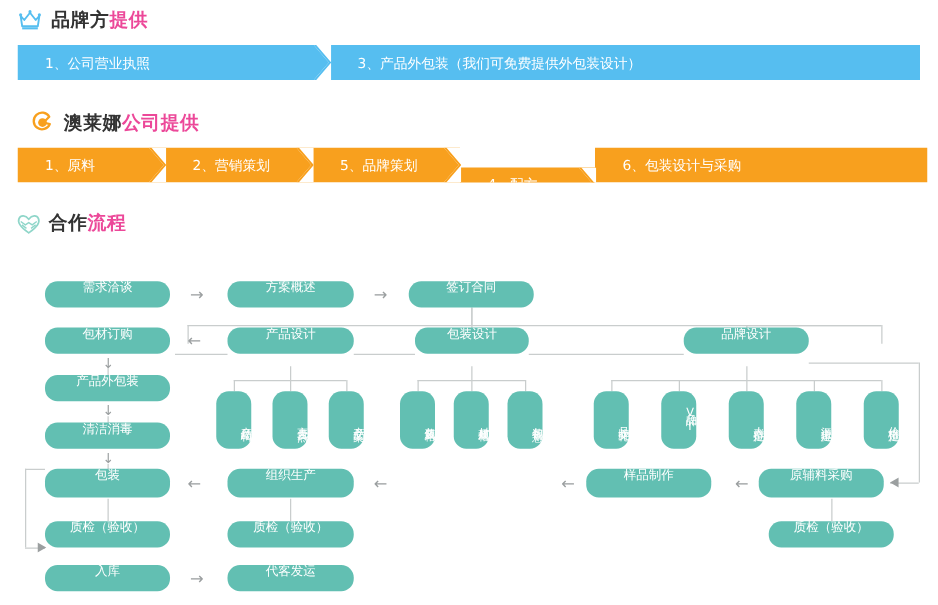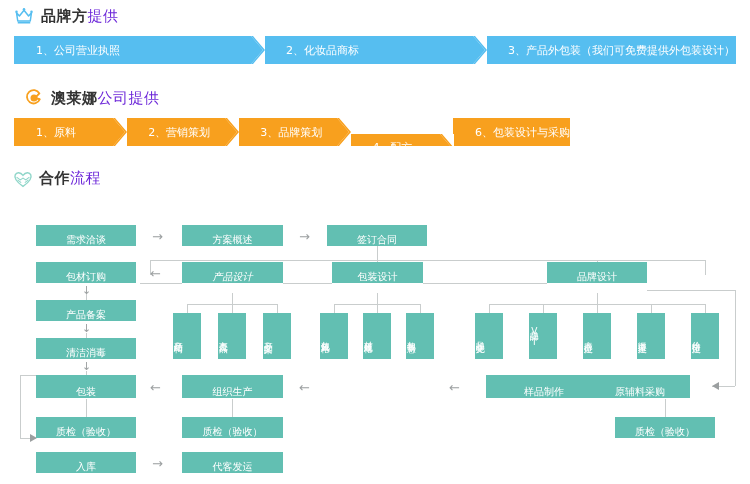--- a/index.html
+++ b/index.html
@@ -9,43 +9,43 @@
     font-family:"DejaVu Sans","Liberation Sans",sans-serif;
     overflow:hidden;
     position:relative;
     color:#333;
   }
   .page{position:relative;width:750px;height:484px;}
 
   
   .sec-head{position:absolute;display:flex;align-items:center;gap:7px;}
   .sec-head .ttl{font-size:15px;font-weight:bold;letter-spacing:.5px;line-height:1;}
-  .sec-head .ttl .sub{font-weight:normal;color:#6d28d9;}
+  .sec-head .ttl .sub{font-weight:bold;color:#ec4899;}
   .ico{width:20px;height:20px;display:block;flex:0 0 20px;}
 
   
   .ribbon{position:absolute;height:28px;display:flex;align-items:center;overflow:hidden;}
   .chev{position:relative;display:flex;align-items:center;box-sizing:border-box;height:28px;}
   .chev span{
     position:relative;z-index:2;color:#fff;font-size:11px;white-space:nowrap;
     padding-left:22px;
   }
   .chev .notch{
     position:absolute;right:-1px;top:0;width:14px;height:28px;z-index:3;
   }
   .blue .chev{background:#56bef0;}
   .orange .chev{background:#f8a01e;}
 
   
   .flow{position:absolute;left:0;top:205px;width:750px;height:279px;}
   .node{
     position:absolute;background:#62bfb2;color:#ffffff;
-    display:flex;align-items:flex-end;justify-content:center;
+    display:flex;align-items:flex-start;justify-content:center;
     font-size:10px;line-height:1.25;text-align:center;
-    box-sizing:border-box;z-index:3;
+    box-sizing:border-box;z-index:3;border-radius:10px;
   }
   .node.vert{
     writing-mode:vertical-rl;text-orientation:upright;
     letter-spacing:1px;line-height:1.15;font-size:9px;
   }
   .ln{position:absolute;background:#c9cdcd;z-index:1;}
   .ln.h{height:1px;}
   .ln.v{width:1px;}
   .arw{position:absolute;z-index:2;color:#9b9fa0;font-size:13px;line-height:1;}
 </style>
@@ -68,59 +68,52 @@
   </div>
 
   <div class="ribbon blue" style="left:14px;top:36px;width:722px;">
     <div class="chev" style="width:250px;">
       <span>1、公司营业执照</span>
       <svg class="notch" viewBox="0 0 14 28" preserveAspectRatio="none">
         <polygon points="0,0 14,0 14,28 0,28 12,14" fill="#ffffff"></polygon>
         <polygon points="2,0 14,14 2,28 0,28 12,14 0,0" fill="#56bef0"></polygon>
       </svg>
     </div>
-    <div class="chev" style="width:222px;">
-      <span>2、化妆品商标</span>
-      <svg class="notch" viewBox="0 0 14 28" preserveAspectRatio="none">
-        <polygon points="0,0 14,0 14,28 0,28 12,14" fill="#ffffff"></polygon>
-        <polygon points="2,0 14,14 2,28 0,28 12,14 0,0" fill="#56bef0"></polygon>
-      </svg>
-    </div>
     <div class="chev" style="flex:1;">
       <span>3、产品外包装（我们可免费提供外包装设计）</span>
     </div>
   </div>
 
   <div class="sec-head" style="left:24px;top:88px;">
     <span class="ico">
       <svg viewBox="0 0 24 24" width="20" height="20">
         <path d="M18.5 6.5 A8 8 0 1 0 19 13.5 L13 12 Z" fill="none" stroke="#f8a01e" stroke-width="2.2" stroke-linejoin="round"></path>
         <circle cx="12" cy="12" r="4.2" fill="#f8a01e"></circle>
       </svg>
     </span>
     <span class="ttl"><b>澳莱娜</b><i class="sub" style="font-style:normal">公司提供</i></span>
   </div>
 
-  <div class="ribbon orange" style="left:14px;top:118px;width:556px;">
+  <div class="ribbon orange" style="left:14px;top:118px;width:728px;">
     <div class="chev" style="width:118px;">
       <span>1、原料</span>
       <svg class="notch" viewBox="0 0 14 28" preserveAspectRatio="none">
         <polygon points="0,0 14,0 14,28 0,28 12,14" fill="#ffffff"></polygon>
         <polygon points="2,0 14,14 2,28 0,28 12,14 0,0" fill="#f8a01e"></polygon>
       </svg>
     </div>
     <div class="chev" style="width:118px;">
       <span>2、营销策划</span>
       <svg class="notch" viewBox="0 0 14 28" preserveAspectRatio="none">
         <polygon points="0,0 14,0 14,28 0,28 12,14" fill="#ffffff"></polygon>
         <polygon points="2,0 14,14 2,28 0,28 12,14 0,0" fill="#f8a01e"></polygon>
       </svg>
     </div>
     <div class="chev" style="width:118px;">
-      <span>3、品牌策划</span>
+      <span>5、品牌策划</span>
       <svg class="notch" viewBox="0 0 14 28" preserveAspectRatio="none">
         <polygon points="0,0 14,0 14,28 0,28 12,14" fill="#ffffff"></polygon>
         <polygon points="2,0 14,14 2,28 0,28 12,14 0,0" fill="#f8a01e"></polygon>
       </svg>
     </div>
     <div class="chev" style="width:108px;margin-top:31px;">
       <span>4、配方</span>
       <svg class="notch" viewBox="0 0 14 28" preserveAspectRatio="none">
         <polygon points="0,0 14,0 14,28 0,28 12,14" fill="#ffffff"></polygon>
         <polygon points="2,0 14,14 2,28 0,28 12,14 0,0" fill="#f8a01e"></polygon>
@@ -208,21 +201,21 @@
       </div>
     <span class="arw" style="left:299px;top:25px;">→</span>
     <div class="node" style="left:327px;top:20px;width:100px;height:21px;">
         <span>签订合同</span>
       </div>
 
     <div class="node" style="left:36px;top:57px;width:100px;height:21px;">
         <span>包材订购</span>
       </div>
     <span class="arw" style="left:150px;top:62px;">←</span>
-    <div class="node" style="left:182px;top:57px;width:101px;height:21px;font-style:italic;">
+    <div class="node" style="left:182px;top:57px;width:101px;height:21px;">
         <span>产品设计</span>
       </div>
     <div class="node" style="left:547px;top:57px;width:100px;height:21px;">
         <span>品牌设计</span>
       </div>
     <div class="node" style="left:332px;top:57px;width:91px;height:21px;">
         <span>包装设计</span>
       </div>
 
     <div class="node vert" style="left:173px;top:108px;width:28px;height:46px;">
@@ -255,40 +248,40 @@
         <span>人群定位</span>
       </div>
     <div class="node vert" style="left:637px;top:108px;width:28px;height:46px;">
         <span>渠道定位</span>
       </div>
     <div class="node vert" style="left:691px;top:108px;width:28px;height:46px;">
         <span>价格定位</span>
       </div>
 
     <div class="node" style="left:36px;top:95px;width:100px;height:21px;">
-        <span>产品备案</span>
+        <span>产品外包装</span>
       </div>
     <div class="node" style="left:36px;top:170px;width:100px;height:23px;">
         <span>包装</span>
       </div>
 
     <div class="node" style="left:36px;top:133px;width:100px;height:21px;">
         <span>清洁消毒</span>
       </div>
     <span class="arw" style="left:150px;top:176px;">←</span>
     <div class="node" style="left:182px;top:170px;width:101px;height:23px;">
         <span>组织生产</span>
       </div>
     <span class="arw" style="left:299px;top:176px;">←</span>
     <span class="arw" style="left:449px;top:176px;">←</span>
-    <div class="node" style="left:486px;top:170px;width:116px;height:23px;">
+    <div class="node" style="left:469px;top:170px;width:100px;height:23px;">
         <span>样品制作</span>
       </div>
     <span class="arw" style="left:588px;top:176px;">←</span>
-    <div class="node" style="left:590px;top:170px;width:100px;height:23px;">
+    <div class="node" style="left:607px;top:170px;width:100px;height:23px;">
         <span>原辅料采购</span>
       </div>
 
     <div class="node" style="left:36px;top:212px;width:100px;height:21px;">
         <span>质检（验收）</span>
       </div>
     <div class="node" style="left:182px;top:212px;width:101px;height:21px;">
         <span>质检（验收）</span>
       </div>
     <div class="node" style="left:615px;top:212px;width:100px;height:21px;">

